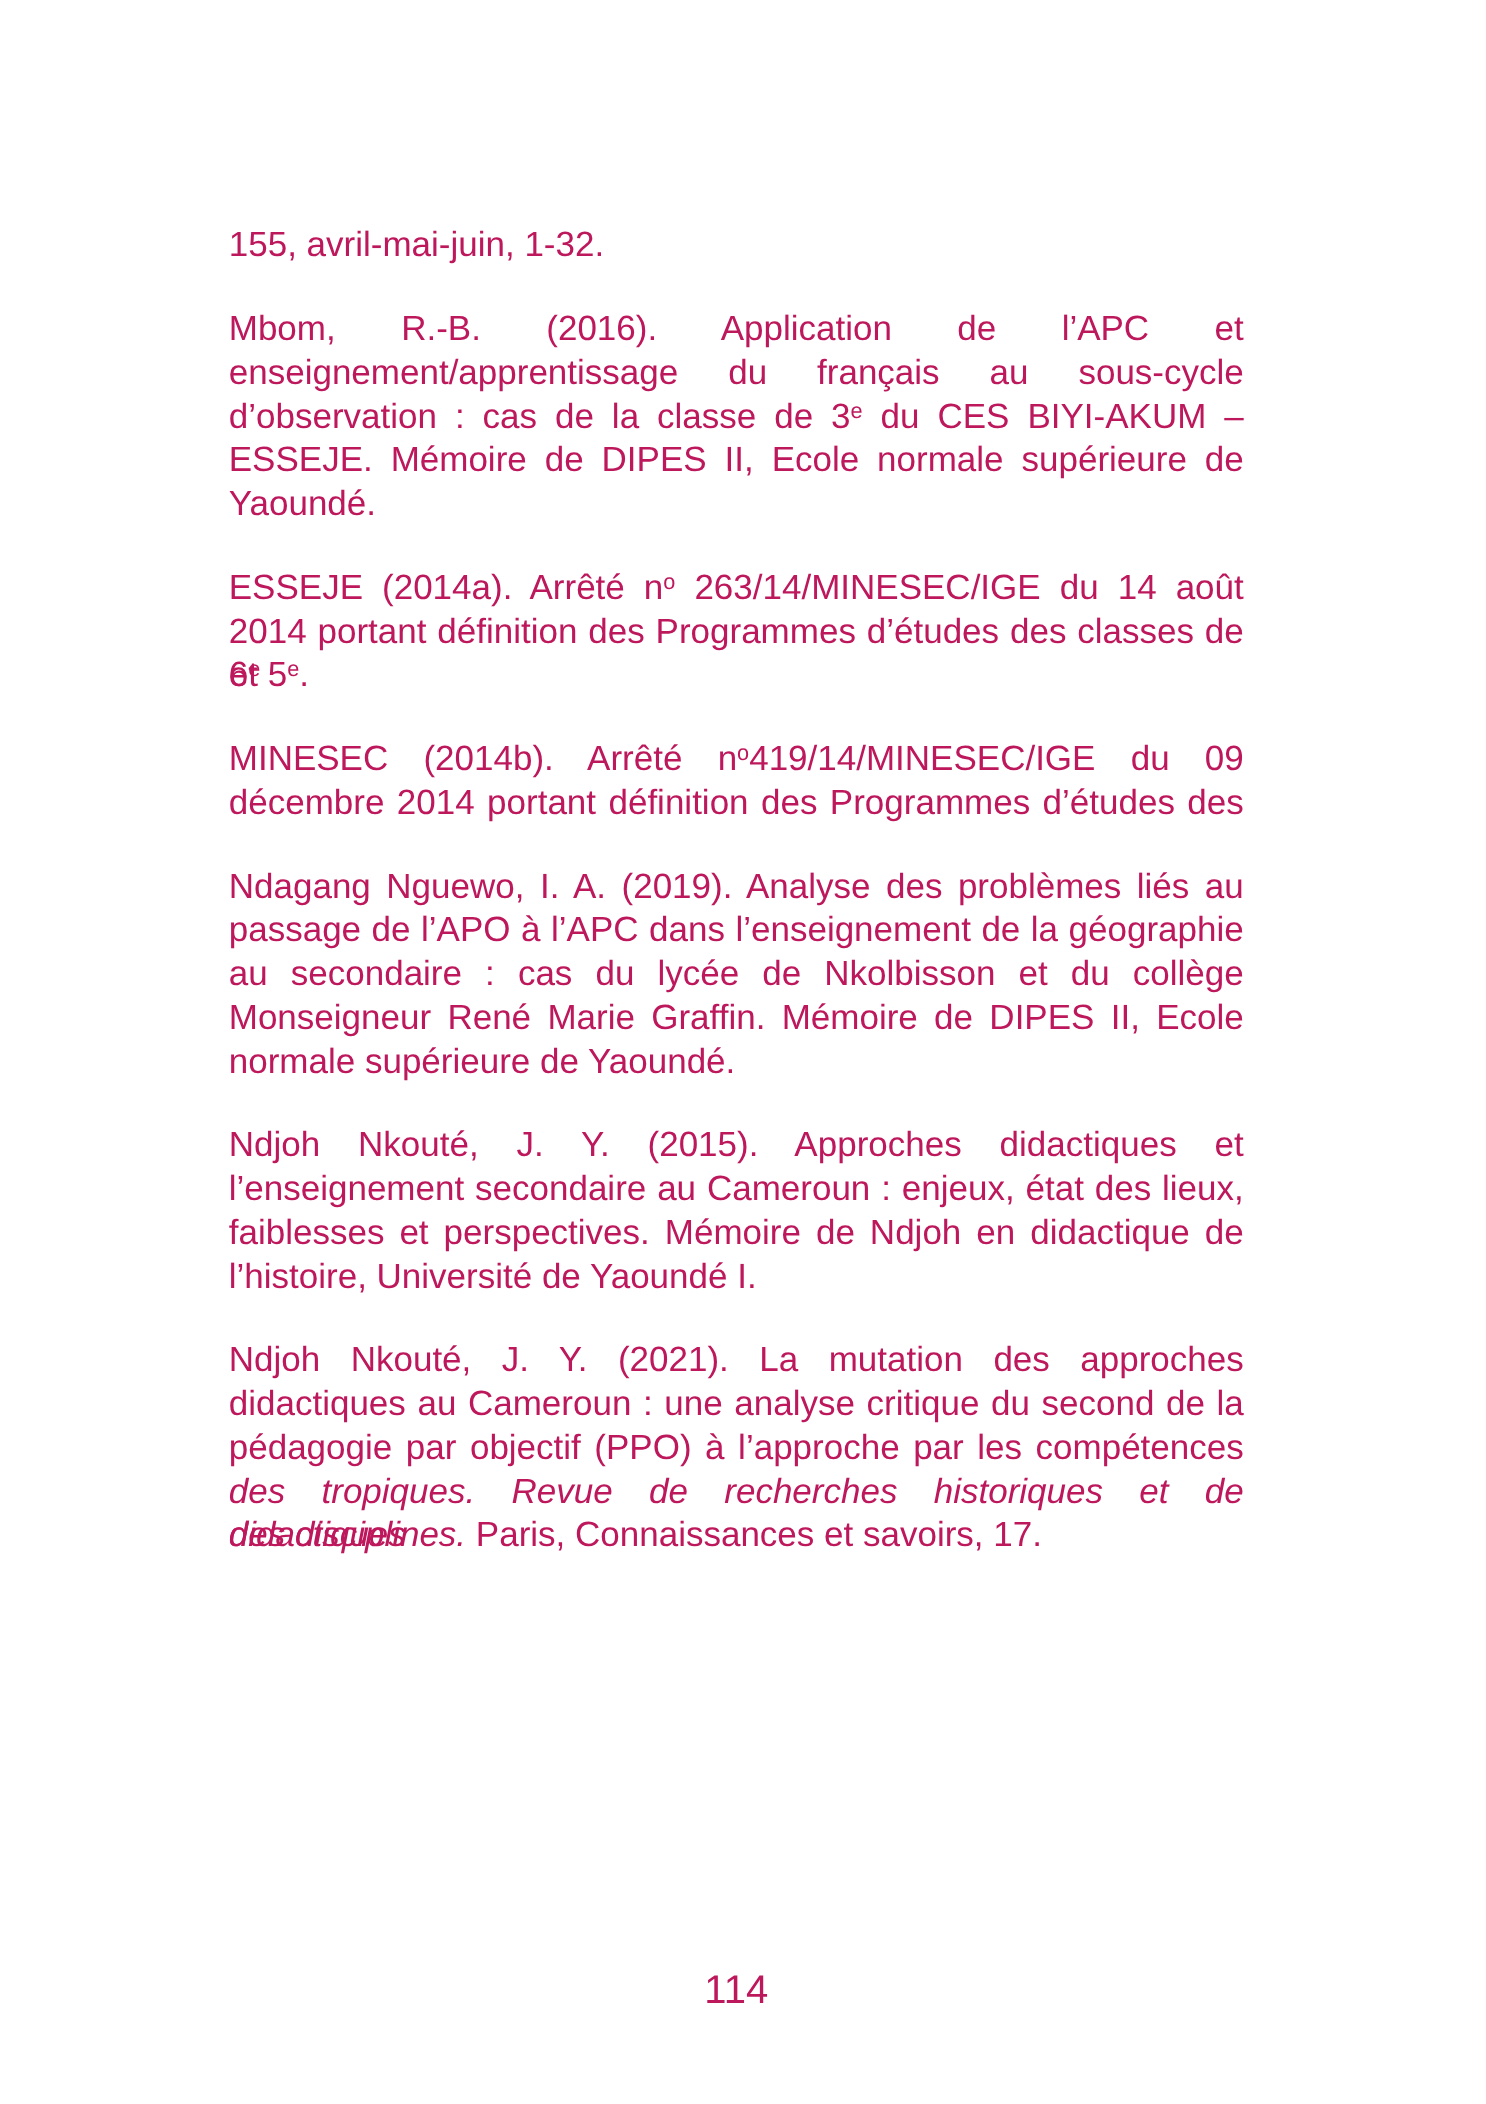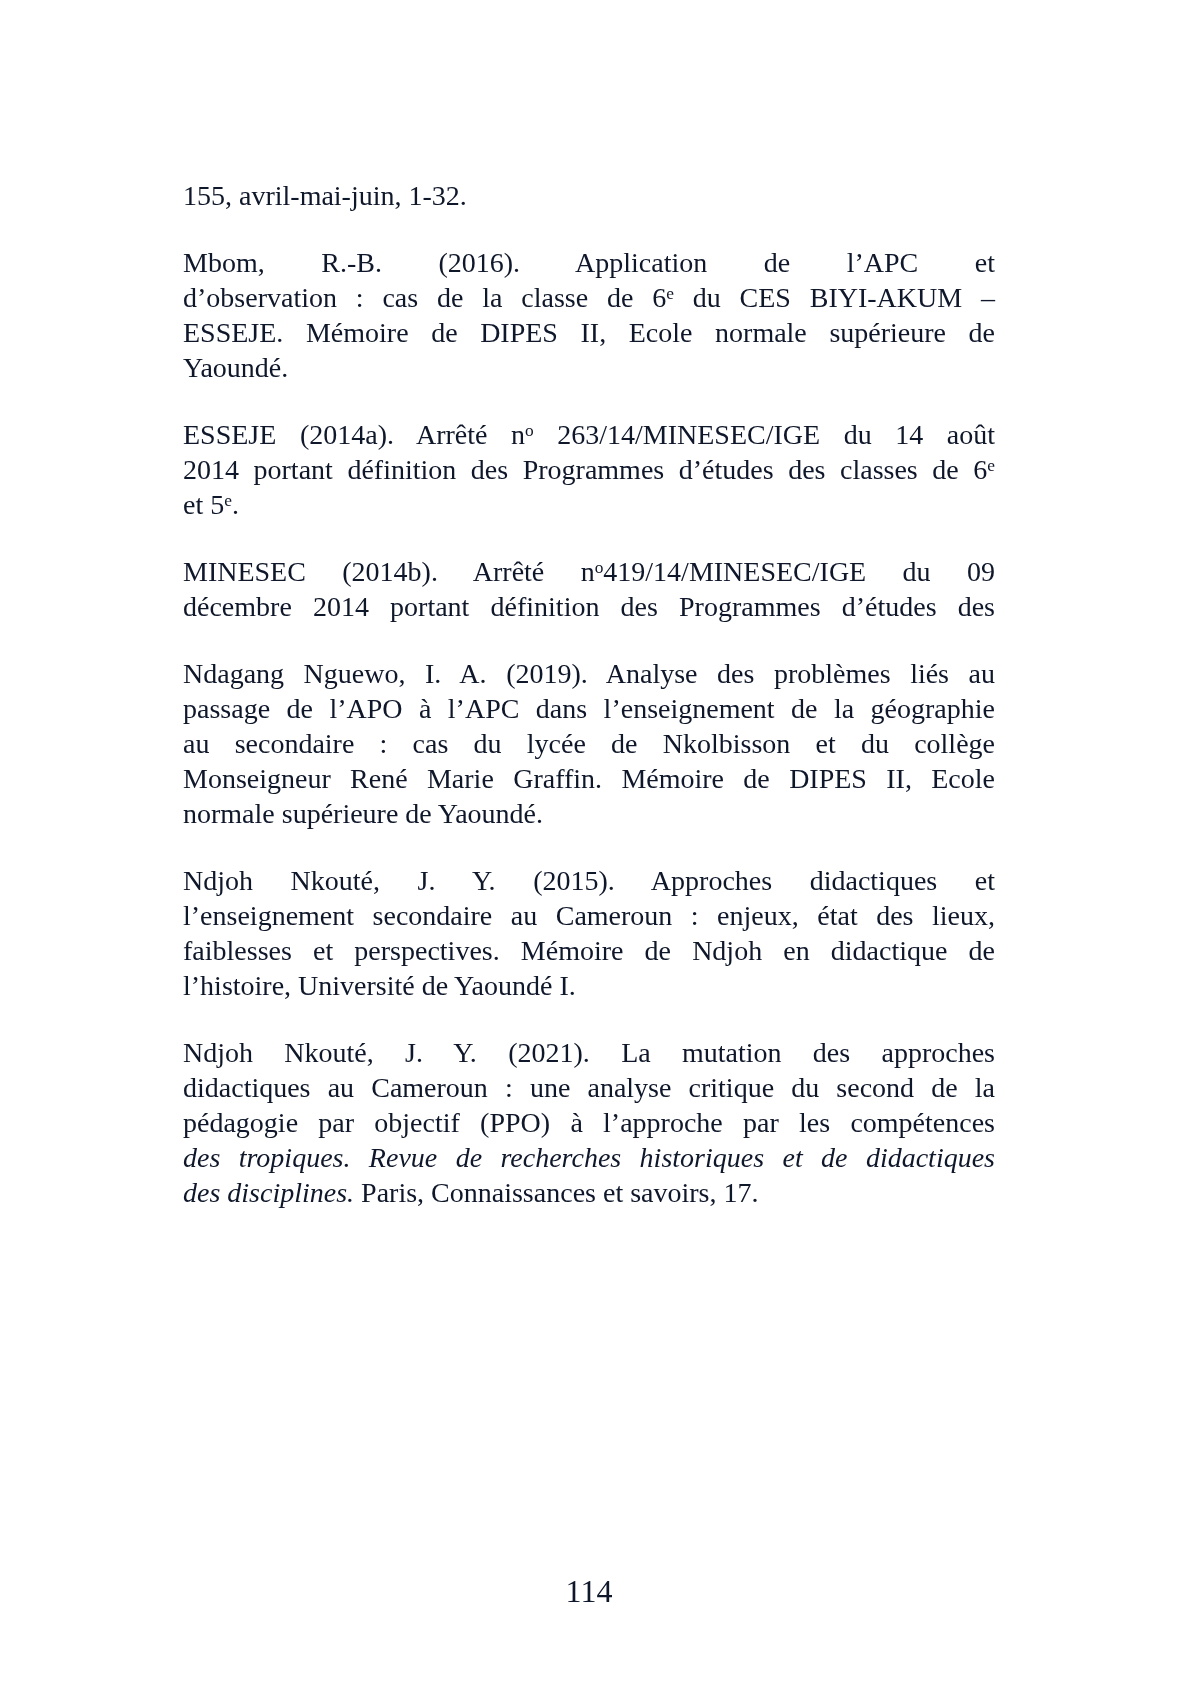--- a/index.html
+++ b/index.html
@@ -6,22 +6,22 @@
     margin: 0;
     padding: 0;
     background: #ffffff;
   }
   .page {
     position: relative;
     width: 1189px;
     height: 1683px;
     background: #ffffff;
     overflow: hidden;
-    font-family: Liberation Serif, serif;
-    color: #0f172a;
+    font-family: Liberation Sans, sans-serif;
+    color: #be185d;
   }
   .textblock {
     position: absolute;
     left: 183px;
     top: 178px;
     width: 812px;
     font-size: 28px;
     line-height: 35px;
   }
   .ref-para {
@@ -62,21 +62,22 @@
 </head>
 <body>
 
 <div class="page">
   <div class="textblock">
       <div class="ref-para">
         <div class="ref-line last"><span>155, avril-mai-juin, 1-32.</span></div>
       </div>
       <div class="ref-para">
         <div class="ref-line"><span>Mbom, R.-B. (2016). Application de l’APC et</span></div>
-        <div class="ref-line"><span>d’observation : cas de la classe de 6</span><sup>e</sup><span> du CES BIYI-AKUM –</span></div>
+        <div class="ref-line"><span>enseignement/apprentissage du français au sous-cycle</span></div>
+        <div class="ref-line"><span>d’observation : cas de la classe de 3</span><sup>e</sup><span> du CES BIYI-AKUM –</span></div>
         <div class="ref-line"><span>ESSEJE. Mémoire de DIPES II, Ecole normale supérieure de</span></div>
         <div class="ref-line last"><span>Yaoundé.</span></div>
       </div>
       <div class="ref-para">
         <div class="ref-line"><span>ESSEJE (2014a). Arrêté n</span><sup>o</sup><span> 263/14/MINESEC/IGE du 14 août</span></div>
         <div class="ref-line"><span>2014 portant définition des Programmes d’études des classes de 6</span><sup>e</sup></div>
         <div class="ref-line last"><span>et 5</span><sup>e</sup><span>.</span></div>
       </div>
       <div class="ref-para">
         <div class="ref-line"><span>MINESEC (2014b). Arrêté n</span><sup>o</sup><span>419/14/MINESEC/IGE du 09</span></div>

